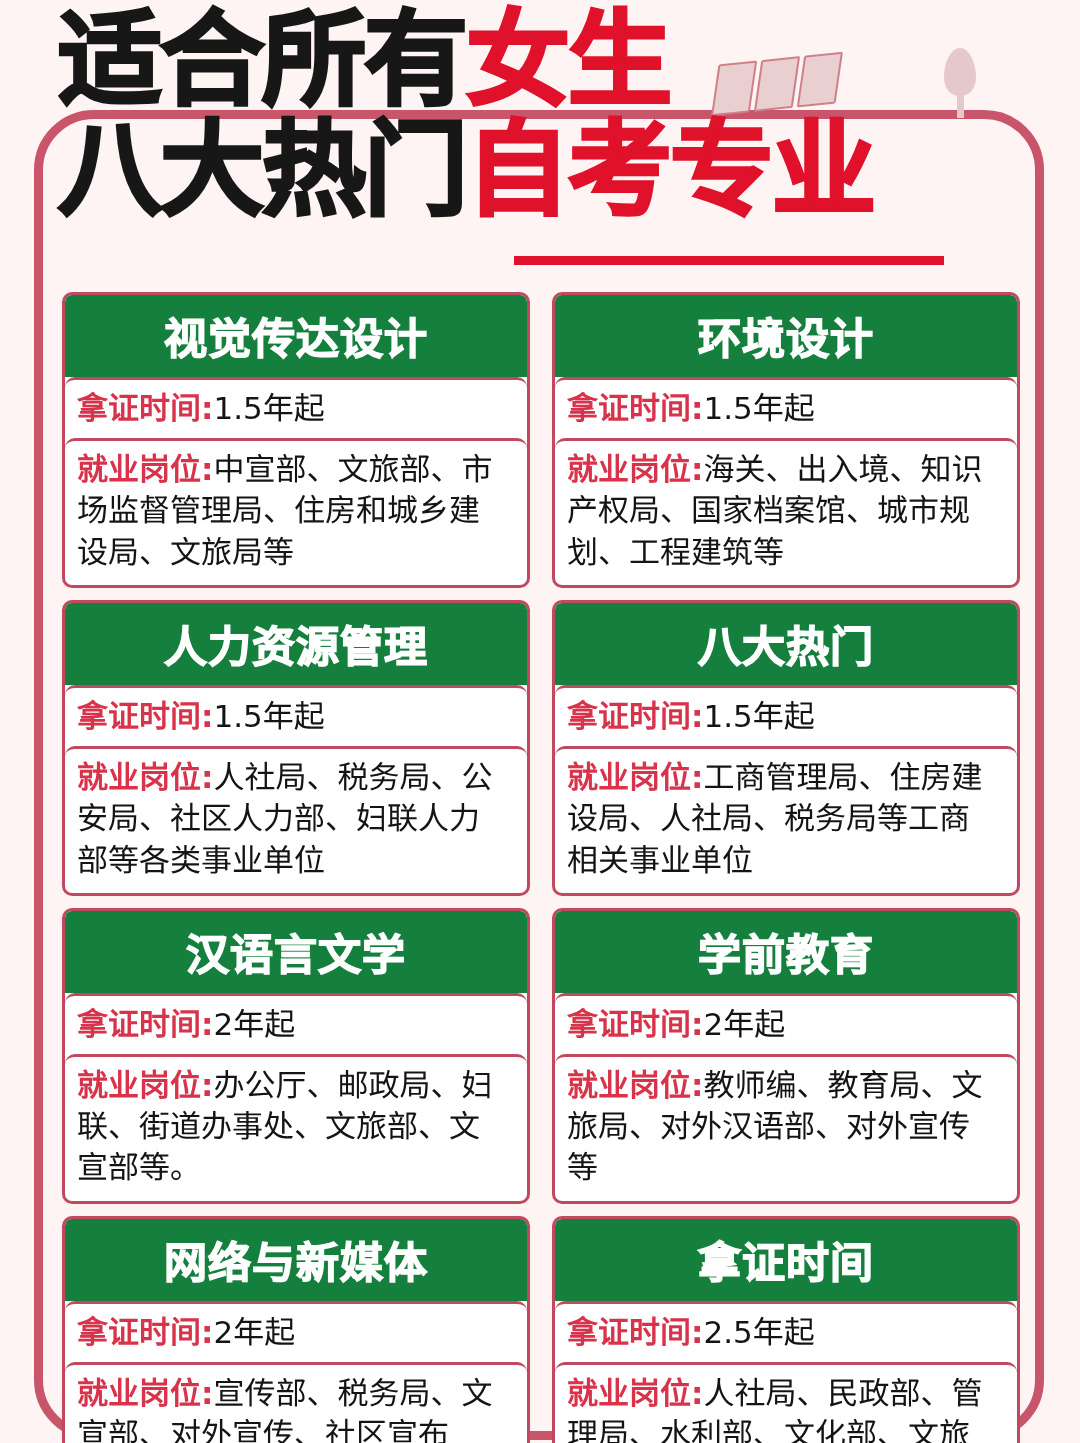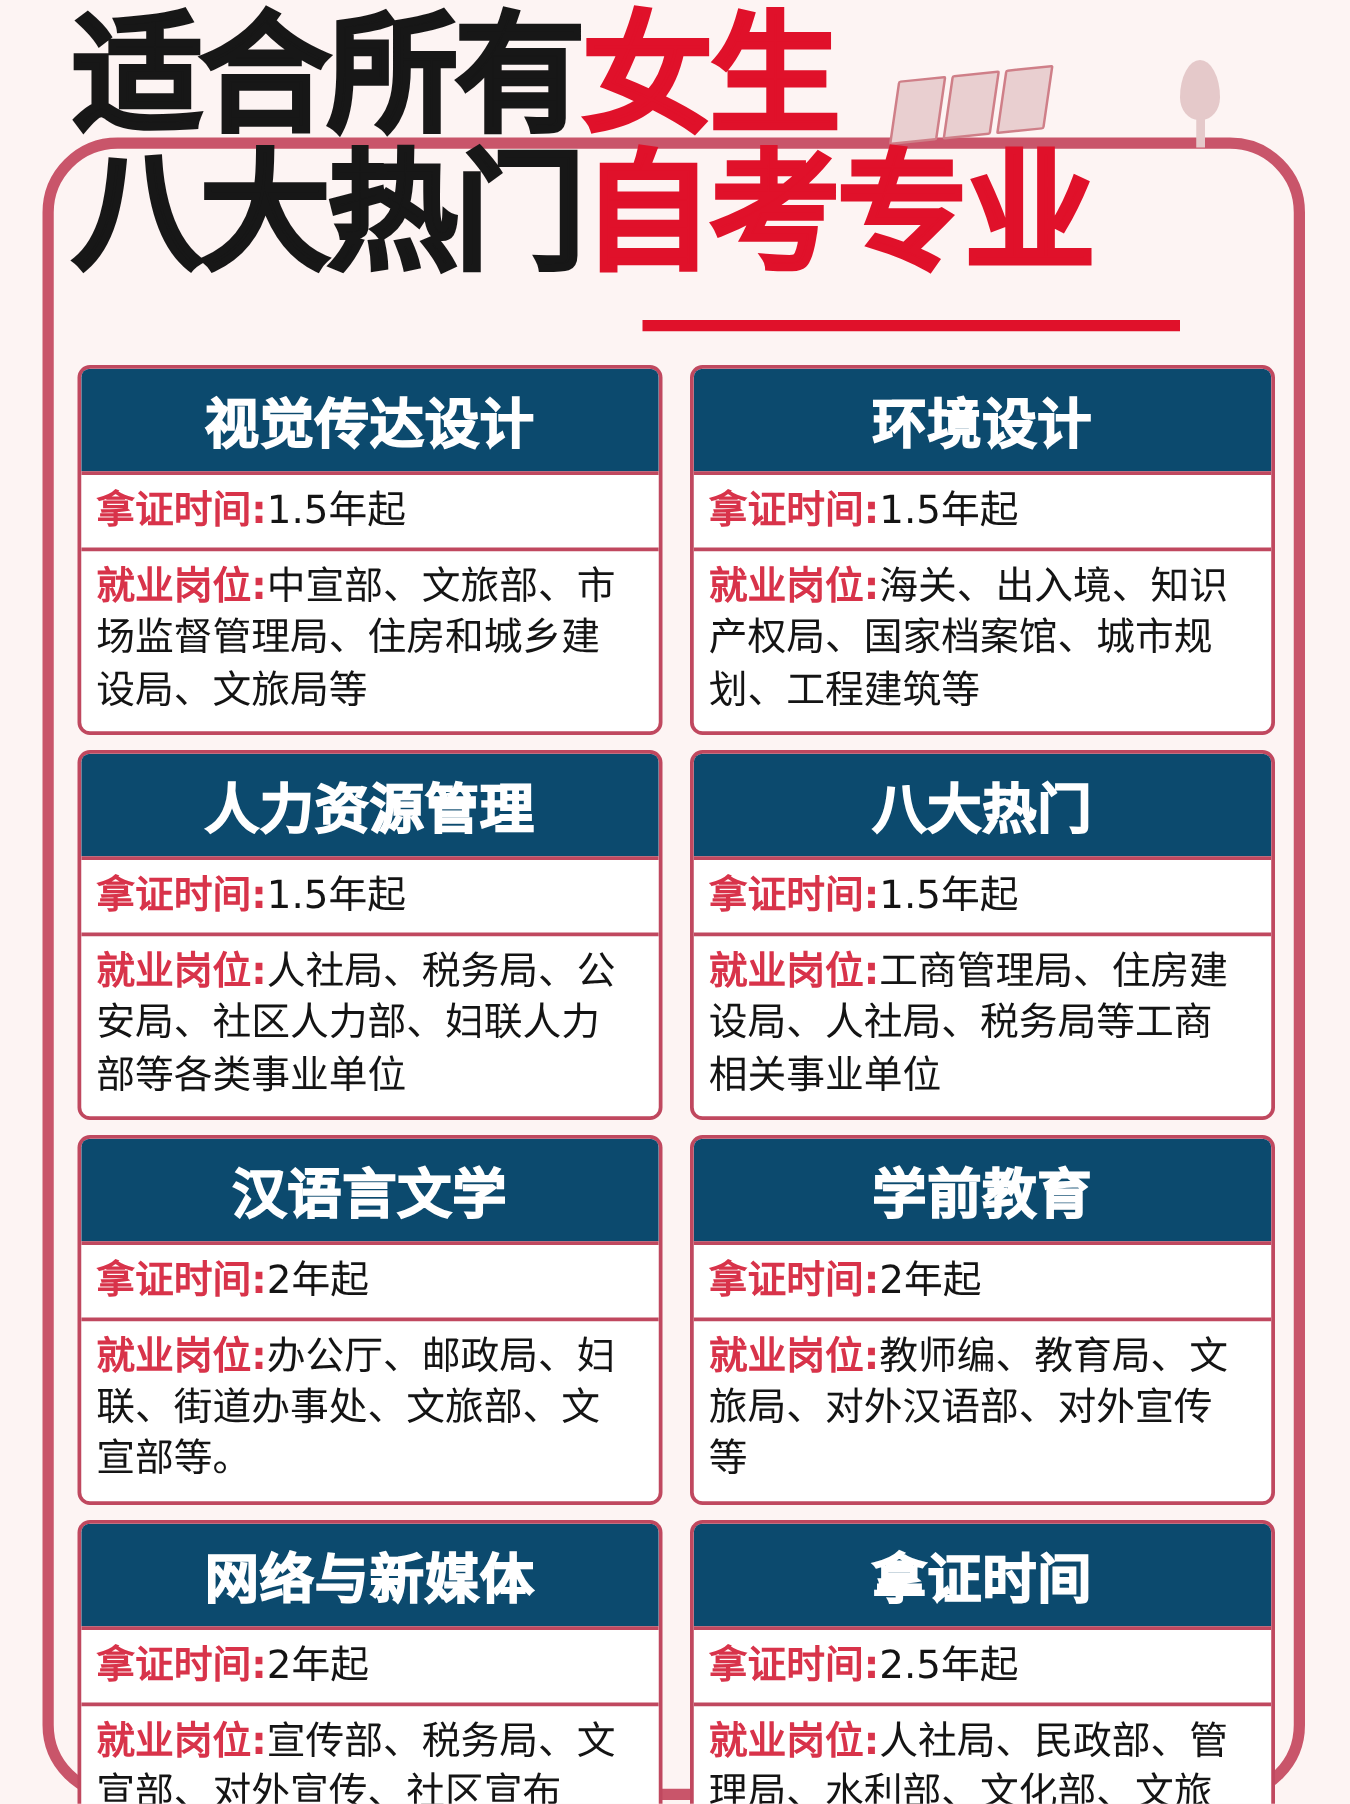--- a/index.html
+++ b/index.html
@@ -124,37 +124,38 @@
     z-index: 4;
   }
   .major-card {
     border: 3px solid #c0485f;
     border-radius: 10px;
     background: #ffffff;
     overflow: hidden;
     box-sizing: border-box;
   }
   .card-head {
-    background: #0c4a6e;
+    background: #15803d;
     color: #ffffff;
     text-align: center;
     font-size: 43px;
     font-weight: bold;
     padding: 9px 0 11px;
     letter-spacing: 1px;
     font-family: "DejaVu Sans", "Liberation Sans", sans-serif;
     -webkit-text-stroke: 1.4px #ffffff;
   }
   .card-row {
     padding: 8px 26px 10px 12px;
     font-size: 31px;
     line-height: 1.33;
     color: #1a1a1a;
     font-family: "DejaVu Sans", "Liberation Sans", sans-serif;
     word-break: break-all;
+    border-radius: 10px;
   }
   .row-divider {
     border-top: 3px solid #c0485f;
   }
   .row-label {
     color: #d8334a;
     font-weight: bold;
   }
   .row-value {
     color: #141414;

